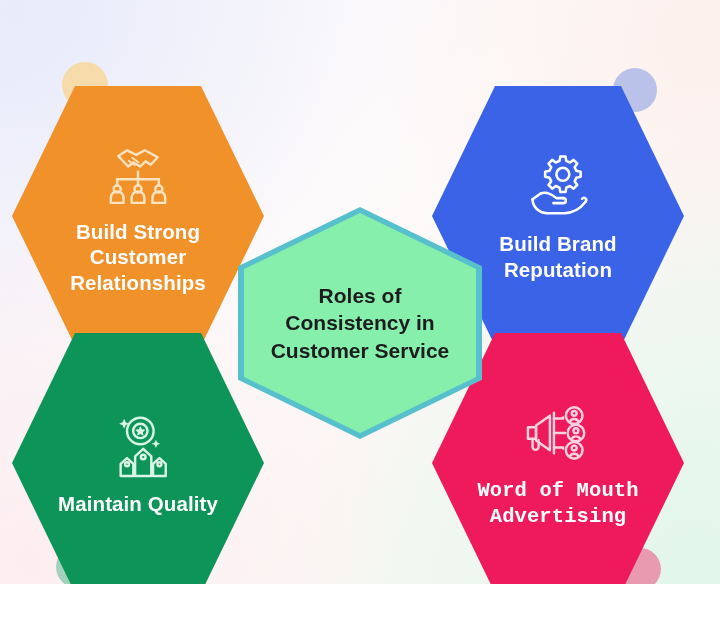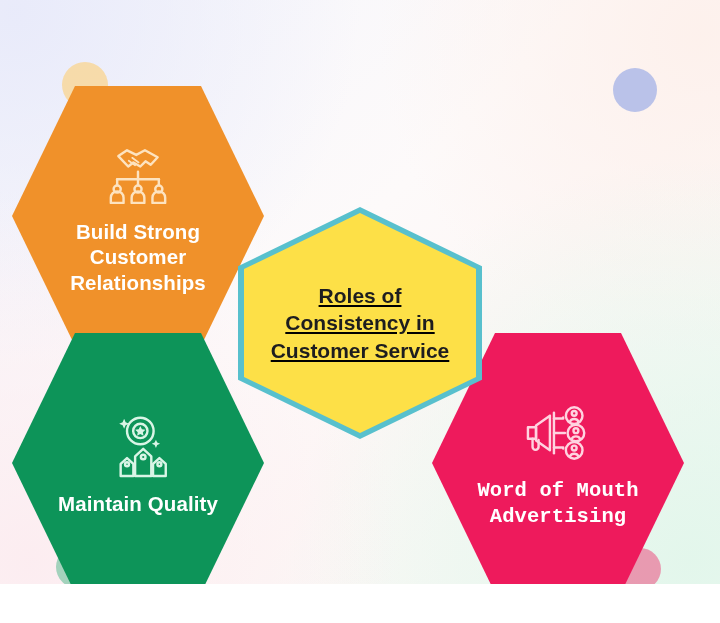--- a/index.html
+++ b/index.html
@@ -86,25 +86,24 @@
     clip-path: polygon(50% 0%, 100% 25.5%, 100% 74.5%, 50% 100%, 0% 74.5%, 0% 25.5%);
     background: #58c0cd;
     display: flex;
     align-items: center;
     justify-content: center;
   }
   .hex-center-inner {
     width: 232px;
     height: 220px;
     clip-path: polygon(50% 0%, 100% 25.5%, 100% 74.5%, 50% 100%, 0% 74.5%, 0% 25.5%);
-    background: #fde047;
+    background: #86efac;
     display: flex;
     align-items: center;
     justify-content: center;
-    text-decoration: underline;
   }
   .center-label {
     color: #1d1d1f;
     font-size: 21px;
     font-weight: bold;
     line-height: 1.3;
     text-align: center;
     white-space: pre-line;
     padding: 0 14px;
   }
@@ -136,20 +135,35 @@
         <path d="M26.5 57 L26.5 52.5 a5.5 5.5 0 0 1 11 0 L37.5 57 Z"></path>
         <circle cx="50" cy="45" r="3.1"></circle>
         <path d="M44.5 57 L44.5 52.5 a5.5 5.5 0 0 1 11 0 L55.5 57 Z"></path>
       </svg>
     </span>
     <div class="hex-label">Build Strong
 Customer
 Relationships</div>
   </div>
 
+  <div class="hex hex-outer hex-tr" style="background:#3b63e8;">
+    <span class="hex-icon">
+      <svg viewBox="0 0 64 64" fill="none" stroke="#ffffff" stroke-width="2.2" stroke-linecap="round" stroke-linejoin="round">
+        <path d="M34 6.5 L38.5 6.5 L39.2 10.3 L42.4 11.7 L45.5 9.4 L48.7 12.6 L46.4 15.7 L47.8 18.9 L51.6 19.6 L51.6 24.1 L47.8 24.8 L46.4 28 L48.7 31.1 L45.5 34.3 L42.4 32 L39.2 33.4 L38.5 37.2 L34 37.2 L33.3 33.4 L30.1 32 L27 34.3 L23.8 31.1 L26.1 28 L24.7 24.8 L20.9 24.1 L20.9 19.6 L24.7 18.9 L26.1 15.7 L23.8 12.6 L27 9.4 L30.1 11.7 L33.3 10.3 Z"></path>
+        <circle cx="36.2" cy="21.9" r="5.6"></circle>
+        <path d="M10 43.5 L17 38.5"></path>
+        <path d="M17 38.5 C22 36.5 27 39.5 30.5 42.5 L36.5 42.5"></path>
+        <path d="M36.5 42.5 C39.5 42.5 39.5 46.8 36.5 46.8 L28 46.8"></path>
+        <path d="M10 43.5 C10 50.5 16 55.5 23 55.5 L37.5 55.5 C44.5 55.5 51.5 51.5 56 45.5"></path>
+        <path d="M56 45.5 C57.5 43.2 54.5 41 52.8 43"></path>
+      </svg>
+    </span>
+    <div class="hex-label">Build Brand
+Reputation</div>
+  </div>
 
   <div class="hex hex-outer hex-bl" style="background:#0d9459;">
     <span class="hex-icon">
       <svg viewBox="0 0 64 64" fill="none" stroke="#d9f5e6" stroke-width="2.1" stroke-linecap="round" stroke-linejoin="round">
         <circle cx="34" cy="19" r="11.5"></circle>
         <circle cx="34" cy="19" r="6.2"></circle>
         <path d="M34 14.8 L35.4 17.6 L38.4 18 L36.2 20.2 L36.8 23.2 L34 21.7 L31.2 23.2 L31.8 20.2 L29.6 18 L32.6 17.6 Z" fill="#d9f5e6" stroke="none"></path>
         <path d="M20 8.5 L21.3 11.5 L24.3 12.8 L21.3 14.1 L20 17.1 L18.7 14.1 L15.7 12.8 L18.7 11.5 Z" fill="#d9f5e6" stroke="none"></path>
         <path d="M47.5 26.5 L48.6 29 L51.1 30.1 L48.6 31.2 L47.5 33.7 L46.4 31.2 L43.9 30.1 L46.4 29 Z" fill="#d9f5e6" stroke="none"></path>
         <path d="M22.5 42.5 L17 47.5 L17 58 L28 58 L28 47.5 L22.5 42.5 Z"></path>

